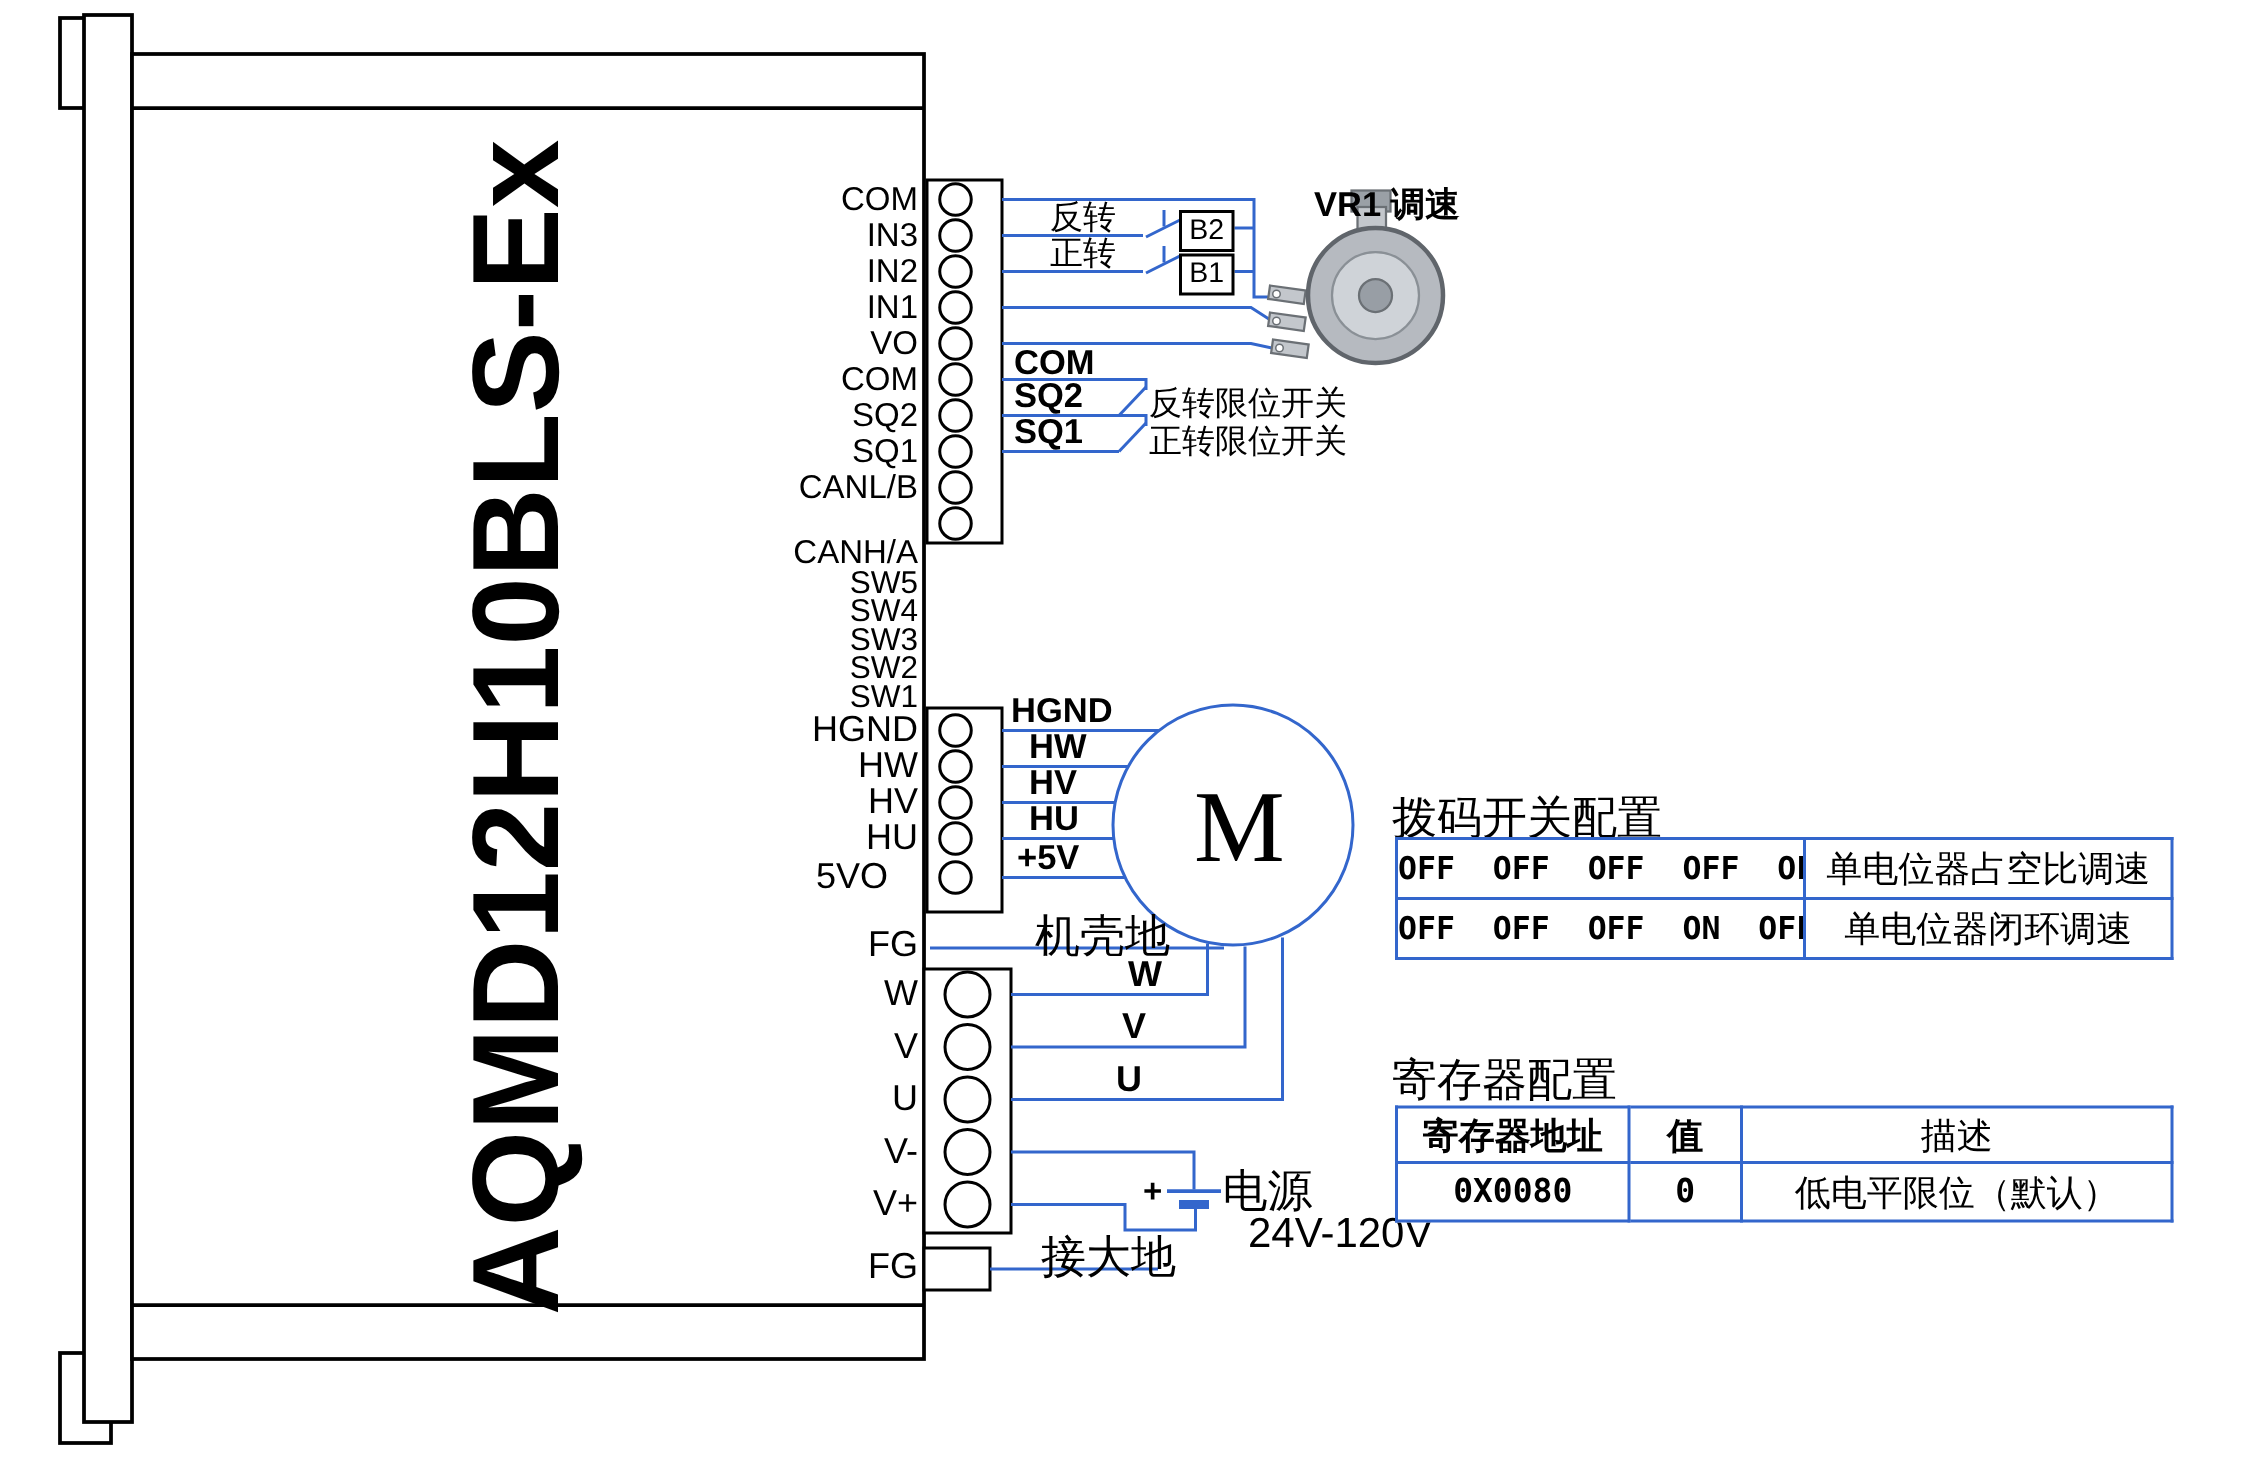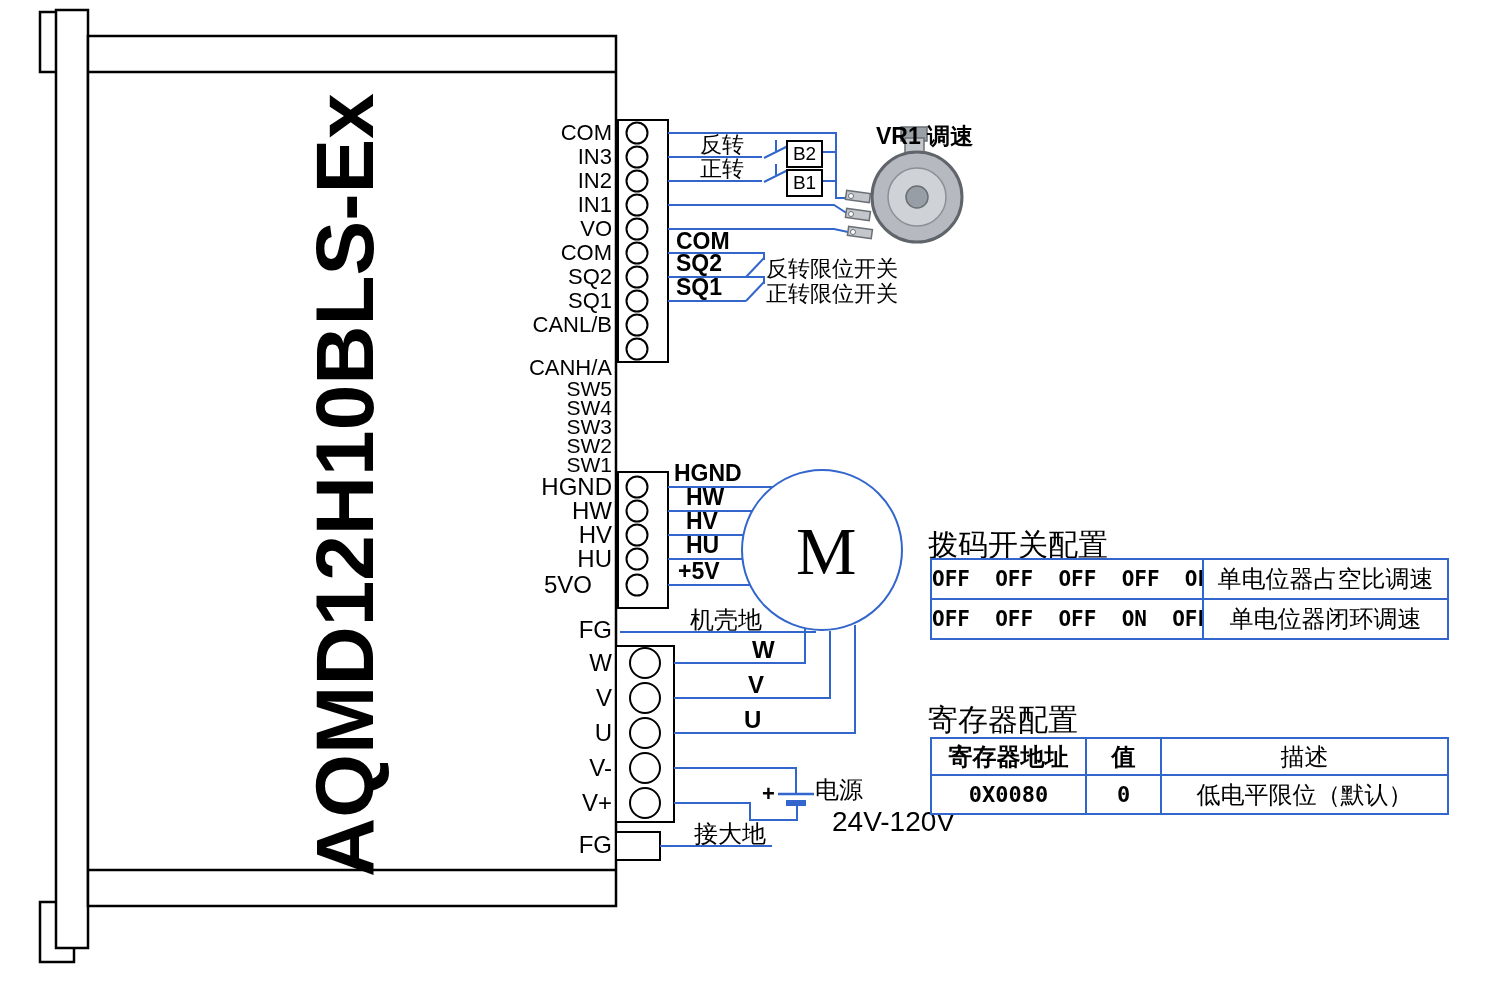--- a/index.html
+++ b/index.html
@@ -3,21 +3,21 @@
 <meta charset="utf-8">
 <style>
   html,body{margin:0;padding:0;}
   body{width:1500px;height:981px;position:relative;background:#fff;color:#000;
        font-family:"Liberation Sans",sans-serif;overflow:hidden;}
   .abs{position:absolute;white-space:nowrap;}
   .pin{font-size:22px;width:140px;text-align:right;line-height:26px;}
   .pinsw{font-size:21px;width:140px;text-align:right;line-height:19px;}
   .pin24{font-size:24px;width:140px;text-align:right;line-height:28px;}
   .cn22{font-size:22px;}
-  .cn24{font-size:24px;}
+  .cn24{font-size:30px;}
   .wlbl{font-size:23px;font-weight:bold;}
   .btnbox{position:absolute;width:33px;height:24px;border:2px solid #000;
           text-align:center;font-size:19px;line-height:24px;background:#fff;}
   .title{font-size:30px;}
   table{border-collapse:collapse;position:absolute;table-layout:fixed;background:#fff;}
   td,th{border:2px solid #3366cc;text-align:center;padding:0;overflow:hidden;}
   th{font-weight:normal;}
   .mono{font-family:"DejaVu Sans Mono",monospace;font-weight:bold;white-space:pre;}
   svg{position:absolute;left:0;top:0;}
 </style>

